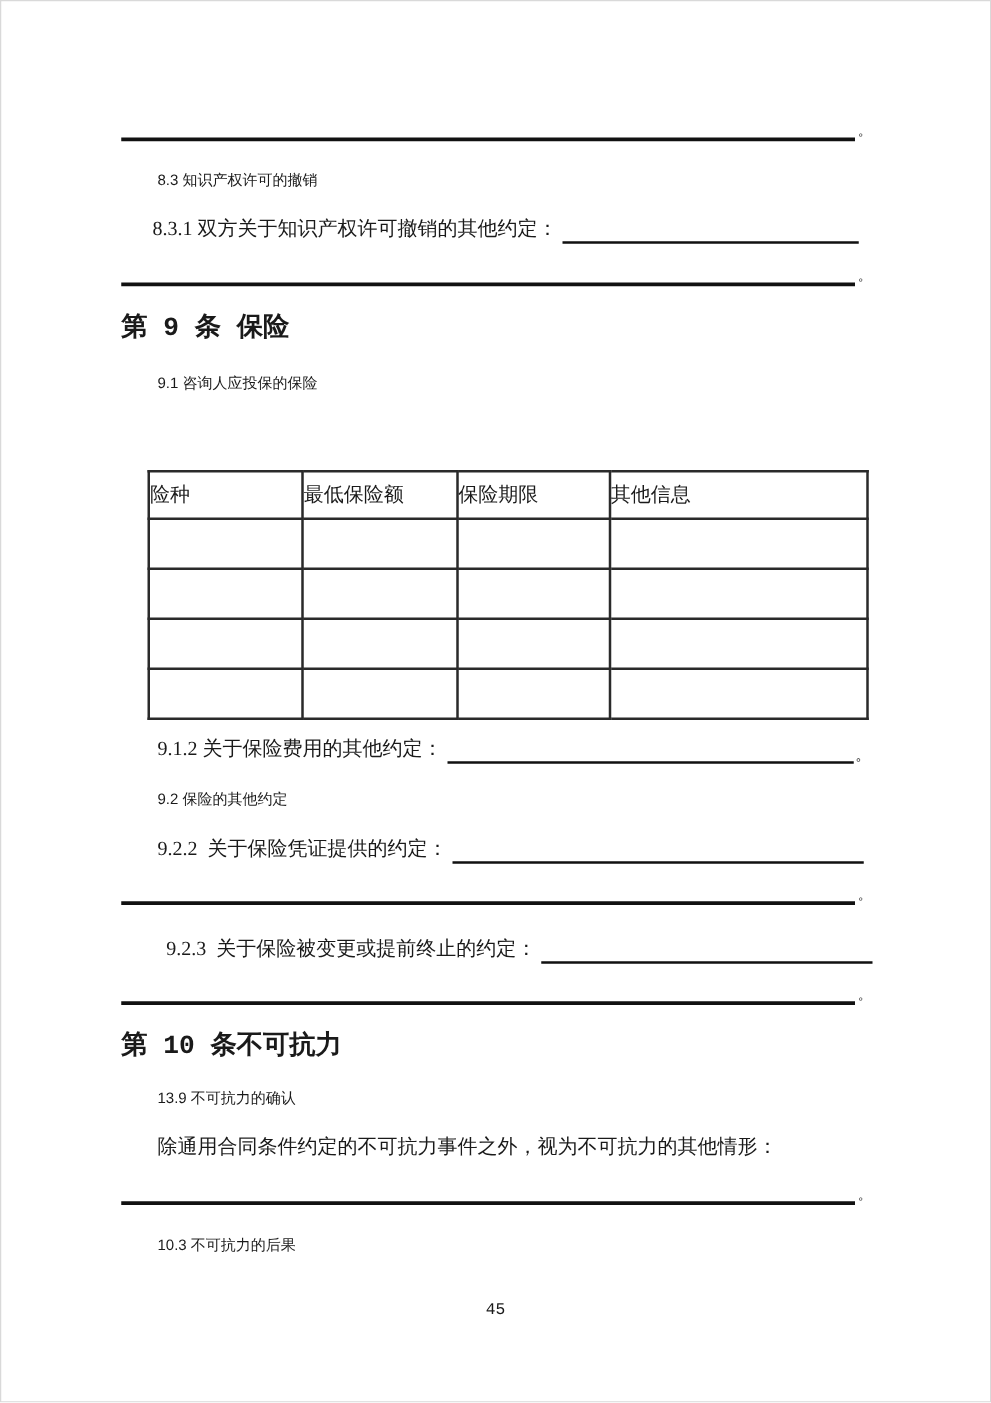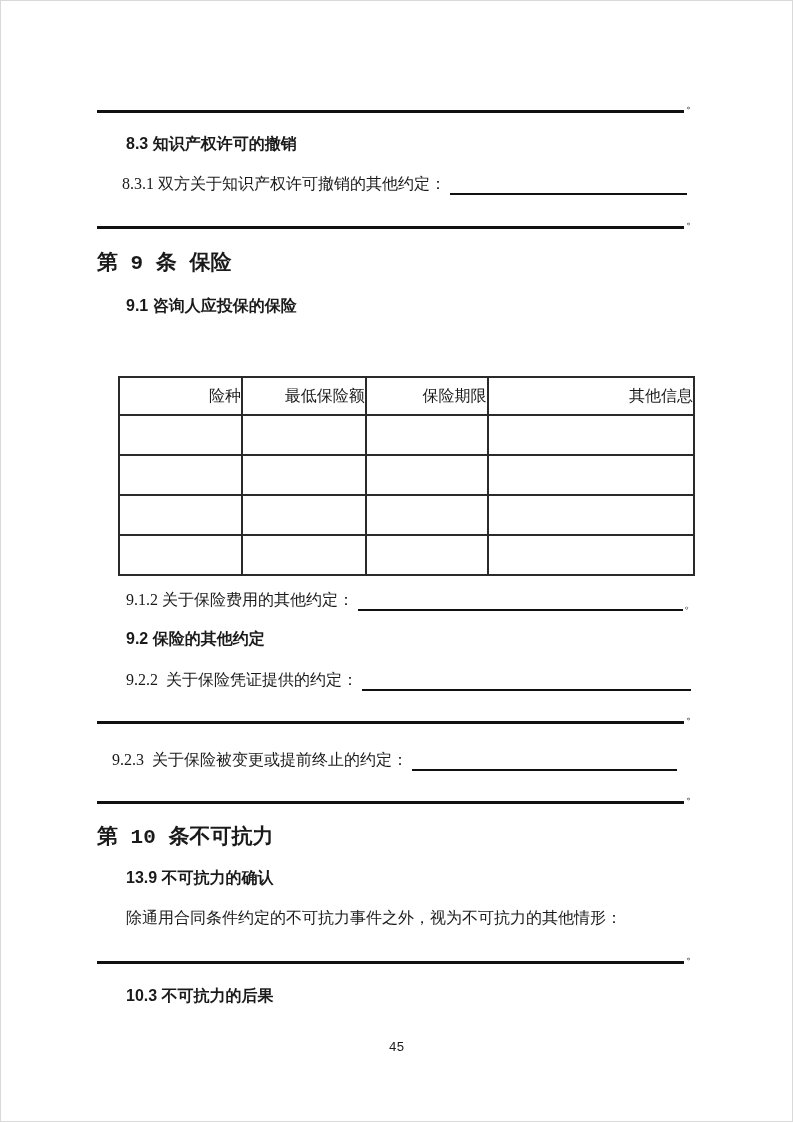--- a/index.html
+++ b/index.html
@@ -66,41 +66,41 @@
   .chapter-heading {
     font-family: Liberation Mono, monospace;
     font-weight: bold;
     font-size: 21px;
     line-height: 26px;
     white-space: pre;
     text-align: right;
   }
   .sub-heading {
     font-family: "Liberation Sans", "DejaVu Sans", sans-serif;
-    font-weight: bold;
-    font-size: 16px;
+    font-weight: normal;
+    font-size: 12px;
     line-height: 22px;
     white-space: pre;
   }
 
   
   table.ins-table {
     border-collapse: collapse;
     table-layout: fixed;
     width: 577px;
   }
   table.ins-table th, table.ins-table td {
     border: 2px solid #2a2a2a;
     padding: 0;
   }
   table.ins-table th {
     height: 36px;
     font-weight: normal;
     font-size: 16px;
-    text-align: right;
+    text-align: left;
     vertical-align: middle;
     font-family: "Liberation Serif", "DejaVu Serif", serif;
   }
   table.ins-table td { height: 38px; }
   .col-1 { width: 21.4%; }
   .col-2 { width: 21.5%; }
   .col-3 { width: 21.2%; }
   .col-4 { width: 35.9%; }
 
   .page-number {
@@ -192,21 +192,21 @@
   <div class="abs blank-row" style="top:668px; left:125px; width:565px;">
     <span class="label">9.2.2  关于保险凭证提供的约定：</span>
     <span class="blank-fill"></span>
   </div>
 
   <div class="abs rule-row" style="top:699px; left:96px; width:601px;">
     <span class="rule-fill"></span>
     <span class="rule-period">。</span>
   </div>
 
-  <div class="abs blank-row" style="top:748px; left:111px; width:565px;">
+  <div class="abs blank-row" style="top:748px; left:132px; width:565px;">
     <span class="label">9.2.3  关于保险被变更或提前终止的约定：</span>
     <span class="blank-fill"></span>
   </div>
 
   <div class="abs rule-row" style="top:779px; left:96px; width:601px;">
     <span class="rule-fill"></span>
     <span class="rule-period">。</span>
   </div>
 
   <div class="abs chapter-heading" style="top:824px; left:96px;">第 10 条不可抗力</div>

